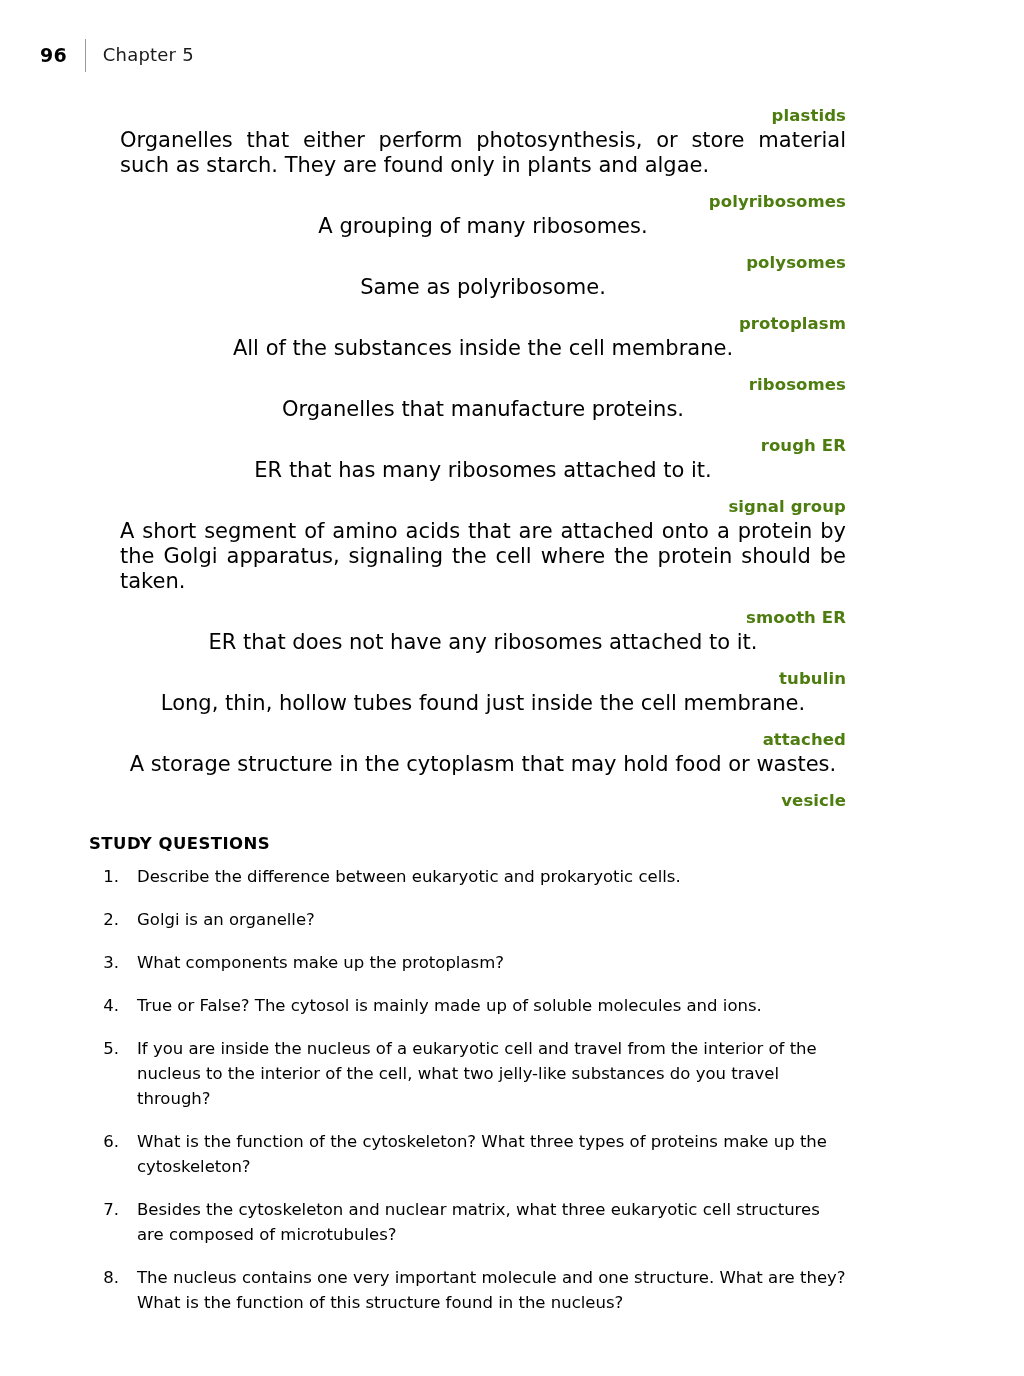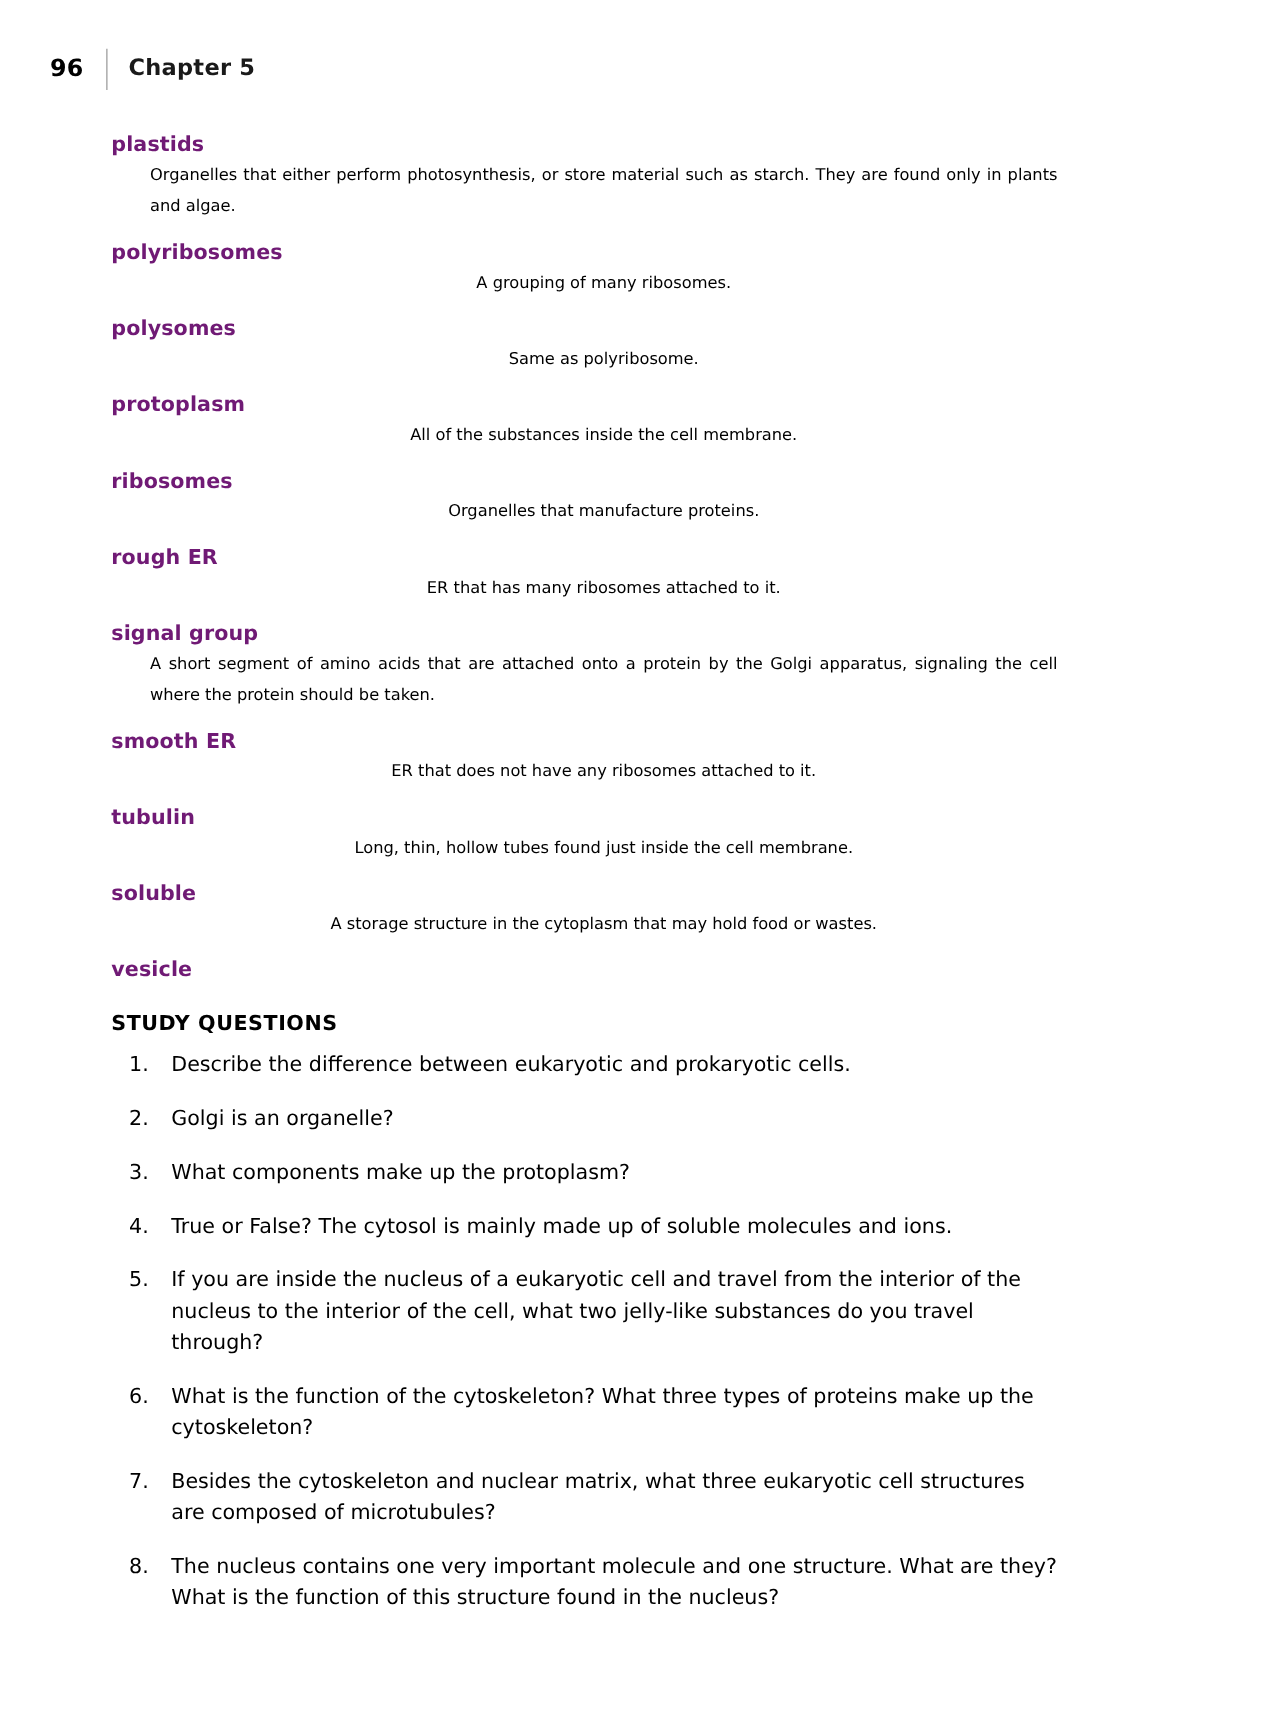--- a/index.html
+++ b/index.html
@@ -42,21 +42,21 @@
   }
   .header-rule {
     width: 1px;
     height: 33px;
     background: #9a9a9a;
     margin: 0 17px 0 18px;
     flex: 0 0 auto;
   }
   .header-chapter {
     font-size: 18px;
-    font-weight: bold;
+    font-weight: normal;
     line-height: 34px;
     color: #1a1a1a;
     letter-spacing: 0.2px;
   }
 
   
   .content {
     position: absolute;
     left: 89px;
     top: 103px;
@@ -69,24 +69,25 @@
     padding: 0;
   }
   .gloss-entry {
     margin-bottom: 11px;
   }
   .gloss-term {
     font-size: 16.5px;
     font-weight: bold;
     line-height: 25px;
     letter-spacing: 0.1px;
-    color: #701a75;
+    color: #4d7c0f;
+    text-align: right;
   }
   .gloss-def {
-    font-size: 13px;
+    font-size: 21px;
     font-weight: normal;
     line-height: 25px;
     color: #000;
     margin-left: 31px;
     text-align: justify;
     text-justify: inter-word;
   }
   .gloss-def.nojustify {
     text-align: center;
   }
@@ -173,21 +174,21 @@
         </div>
         <div class="gloss-entry">
           <div class="gloss-term">smooth ER</div>
           <div class="gloss-def nojustify">ER that does not have any ribosomes attached to it.</div>
         </div>
         <div class="gloss-entry">
           <div class="gloss-term">tubulin</div>
           <div class="gloss-def nojustify">Long, thin, hollow tubes found just inside the cell membrane.</div>
         </div>
         <div class="gloss-entry">
-          <div class="gloss-term">soluble</div>
+          <div class="gloss-term">attached</div>
           <div class="gloss-def nojustify">A storage structure in the cytoplasm that may hold food or wastes.</div>
         </div>
         <div class="gloss-entry">
           <div class="gloss-term">vesicle</div>
         </div>
       </div>
 
     <div class="study-heading">STUDY QUESTIONS</div>
 
     <ol class="questions" id="questions-list">

